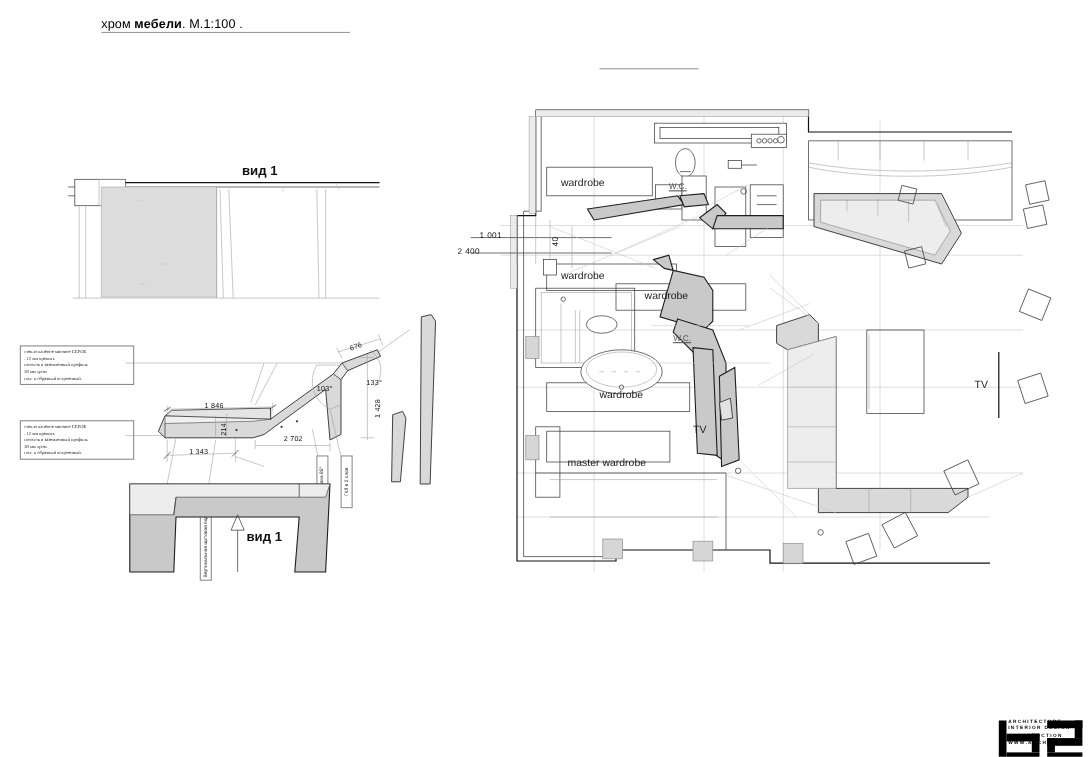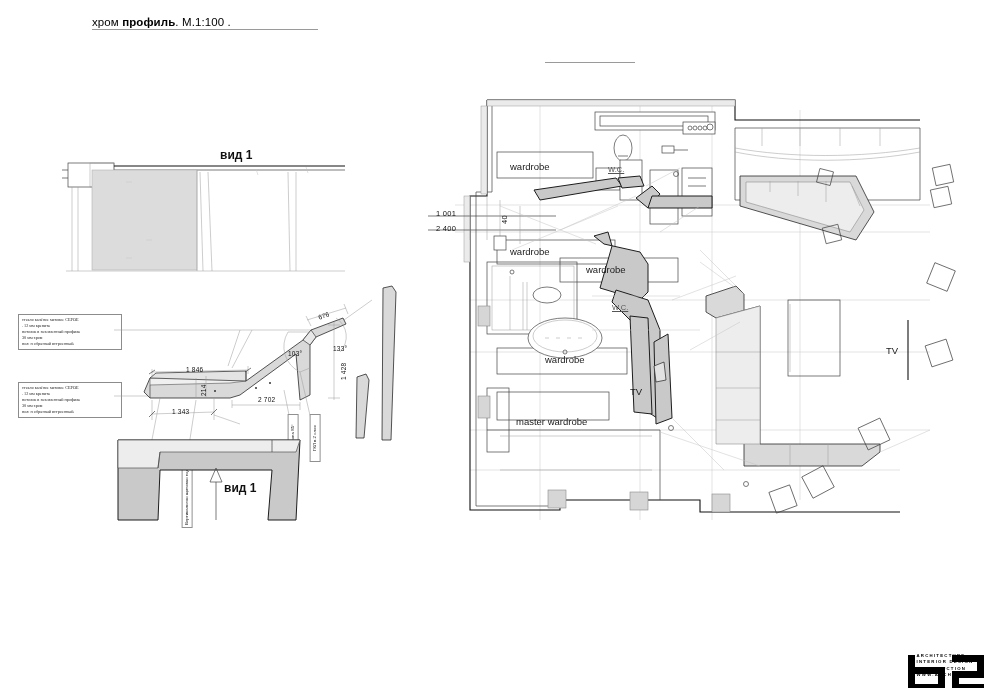--- a/index.html
+++ b/index.html
@@ -53,21 +53,21 @@
   #logo-vert{writing-mode:vertical-rl;transform:rotate(180deg);
              font-size:4.2px;letter-spacing:.9px;font-weight:bold;color:#000;padding-bottom:2px;}
 </style>
 </head>
 <body>
 
 <div class="sheet">
 
   <div class="abs" id="title-block">
     <div class="rule" style="left:0;top:15px;width:226px;"></div>
-    <div class="ln2"><span>хром </span><b>профиль</b><span>. М.1:100 .</span></div>
+    <div class="ln2"><span>хром </span><b>мебели</b><span>. М.1:100 .</span></div>
   </div>
   <div class="rule" style="left:545px;top:62px;width:90px;"></div>
 
   <div class="abs view-label" style="left:198px;top:148px;">вид 1</div>
 
   <svg width="990" height="688">
 
     <rect class="fillw" x="68" y="163" width="46" height="24"></rect>
     <line class="md" x1="62" y1="170" x2="68" y2="170"></line>
     <line class="md" x1="62" y1="178" x2="68" y2="178"></line>
@@ -372,21 +372,21 @@
       <line x1="880" y1="452" x2="930" y2="430"></line>
       <line x1="744" y1="294" x2="700" y2="262"></line>
       <line x1="736" y1="286" x2="700" y2="250"></line>
     </g>
     <circle class="md" cx="676" cy="174" r="2.5"></circle>
     <circle class="md" cx="671" cy="428" r="2.5"></circle>
     <circle class="md" cx="746" cy="484" r="2.5"></circle>
   </svg>
 
   <div class="abs dimbig" style="left:436px;top:209px;">1 001</div>
-  <div class="abs dimbig" style="left:436px;top:224px;">2 400</div>
+  <div class="abs dimbig" style="left:416px;top:224px;">2 400</div>
   <div class="abs dimbig rot90" style="left:500px;top:224px;">40</div>
 
   <div class="abs plan-label" style="left:510px;top:161px;">wardrobe</div>
   <div class="abs plan-label" style="left:510px;top:246px;">wardrobe</div>
   <div class="abs plan-label" style="left:586px;top:264px;">wardrobe</div>
   <div class="abs plan-label" style="left:545px;top:354px;">wardrobe</div>
   <div class="abs plan-label" style="left:516px;top:416px;">master wardrobe</div>
 
   <div class="abs plan-label sm" style="left:608px;top:165px;">W.C.</div>
   <div class="abs plan-label sm" style="left:612px;top:303px;">W.C.</div>

